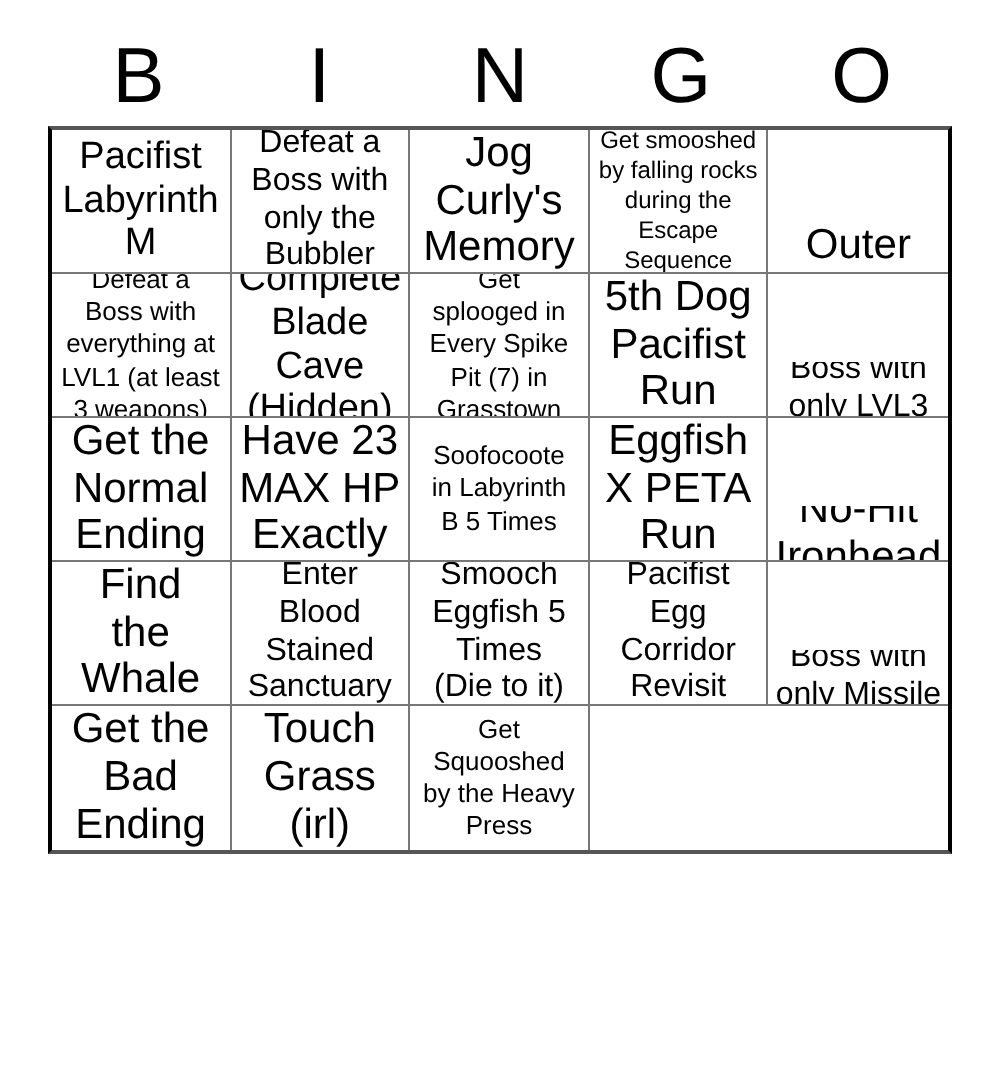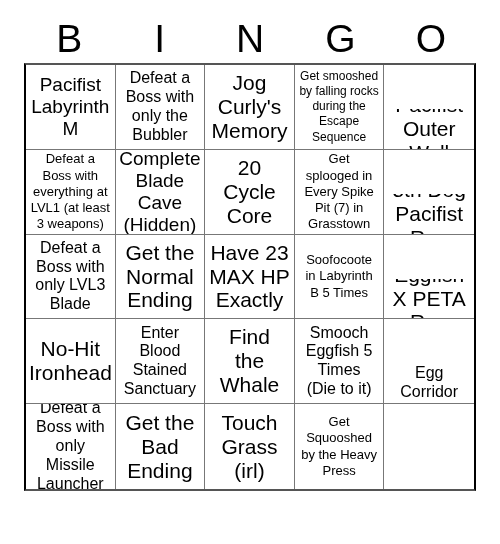--- a/index.html
+++ b/index.html
@@ -47,21 +47,21 @@
     letter-spacing: 0px;
     user-select: none;
   }
 
   
   #grid {
     position: absolute;
     left: 24px;
     top: 63px;
     width: 452px;
-    height: 428px;
+    height: 364px;
     box-sizing: border-box;
     display: grid;
     grid-template-columns: repeat(5, 1fr);
     grid-template-rows: repeat(5, 1fr);
     border-top: 2px solid #555555;
     border-left: 2px solid #000000;
     border-right: 2px solid #000000;
     border-bottom: 2px solid #555555;
     background: #ffffff;
   }
@@ -144,25 +144,20 @@
 Boss with
 everything at
 LVL1 (at least
 3 weapons)</span>
       </div>
       <div class="cell sz-lg">
         <span class="cell-text">Complete
 Blade Cave
 (Hidden)</span>
       </div>
-      <div class="cell sz-xl">
-        <span class="cell-text">20
-Cycle
-Core</span>
-      </div>
       <div class="cell sz-sm">
         <span class="cell-text">Get
 splooged in
 Every Spike
 Pit (7) in
 Grasstown</span>
       </div>
       <div class="cell sz-xl">
         <span class="cell-text">5th Dog
 Pacifist
@@ -191,31 +186,31 @@
       </div>
       <div class="cell sz-xl">
         <span class="cell-text">Eggfish
 X PETA
 Run</span>
       </div>
       <div class="cell sz-xl">
         <span class="cell-text">No-Hit
 Ironhead</span>
       </div>
+      <div class="cell sz-xl">
+        <span class="cell-text">Find
+the
+Whale</span>
+      </div>
       <div class="cell sz-md">
         <span class="cell-text">Enter
 Blood
 Stained
 Sanctuary</span>
       </div>
-      <div class="cell sz-xl">
-        <span class="cell-text">Find
-the
-Whale</span>
-      </div>
       <div class="cell sz-md">
         <span class="cell-text">Smooch
 Eggfish 5
 Times
 (Die to it)</span>
       </div>
       <div class="cell sz-md">
         <span class="cell-text">Pacifist
 Egg
 Corridor

